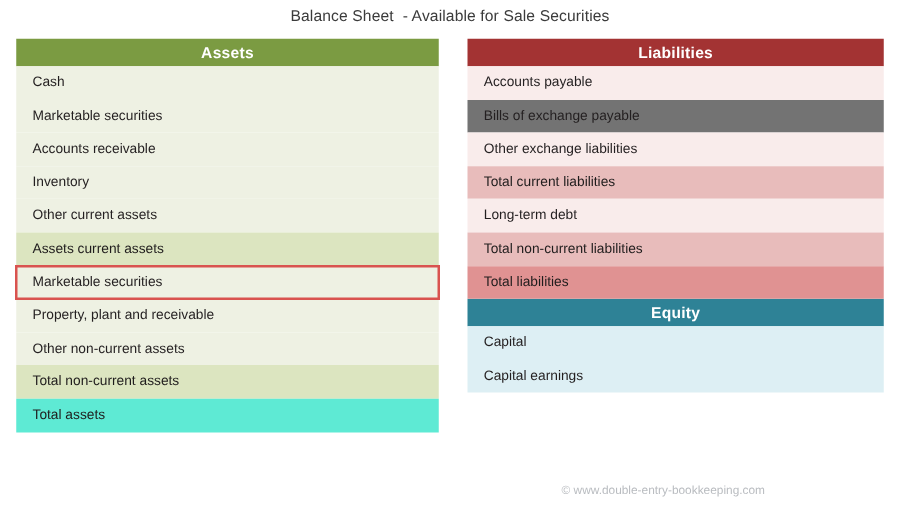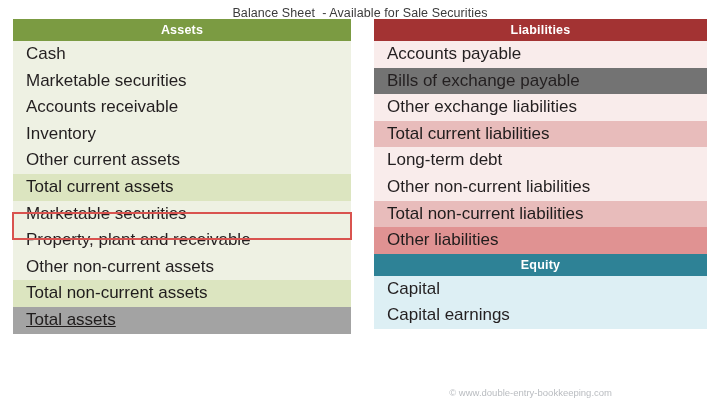--- a/index.html
+++ b/index.html
@@ -32,21 +32,21 @@
     text-align: center;
     font-size: 12.5px;
     color: #3b3b3b;
     letter-spacing: 0.1px;
     white-space: pre;
   }
 
   
   .column {
     position: absolute;
-    top: 19px;
+    top: 31px;
   }
   #assets-column {
     left: 13px;
     width: 338px;
   }
   #liabilities-column {
     left: 374px;
     width: 333px;
   }
 
@@ -57,21 +57,21 @@
     text-align: center;
     font-weight: bold;
     font-size: 12.5px;
     color: #ffffff;
     letter-spacing: 0.2px;
   }
   .row {
     height: 26.6px;
     line-height: 26.6px;
     padding-left: 13px;
-    font-size: 17px;
+    font-size: 11px;
     color: #231f20;
     white-space: nowrap;
     box-sizing: border-box;
     position: relative;
   }
   .row.bold-ish {
     color: #1f1c1c;
   }
 
   
@@ -105,40 +105,39 @@
   <div class="title">Balance Sheet  - Available for Sale Securities</div>
 
   <div class="column" id="assets-column">
     <div class="section-header" id="assets-header" style="background: rgb(123, 155, 66);">Assets</div>
     <div id="assets-rows">
         <div class="row" style="background: rgb(238, 241, 227);"><span>Cash</span></div>
         <div class="row" style="background: rgb(238, 241, 227);"><span>Marketable securities</span></div>
         <div class="row" style="background: rgb(238, 241, 227);"><span>Accounts receivable</span></div>
         <div class="row" style="background: rgb(238, 241, 227);"><span>Inventory</span></div>
         <div class="row" style="background: rgb(238, 241, 227);"><span>Other current assets</span></div>
-        <div class="row bold-ish" style="background: rgb(220, 229, 192);"><span>Total current assets</span></div>
+        <div class="row bold-ish" style="background: rgb(220, 229, 192);"><span>Assets current assets</span></div>
         <div class="row" style="background: rgb(238, 241, 227);"><span>Marketable securities</span></div>
         <div class="row" style="background: rgb(238, 241, 227);"><span>Property, plant and receivable</span></div>
         <div class="row" style="background: rgb(238, 241, 227);"><span>Other non-current assets</span></div>
         <div class="row bold-ish" style="background: rgb(220, 229, 192);"><span>Total non-current assets</span></div>
-        <div class="row bold-ish" style="background: #a3a3a3; text-decoration: underline;"><span>Total assets</span></div>
+        <div class="row bold-ish" style="background: #5eead4;"><span>Total assets</span></div>
       </div>
   </div>
 
   <div class="column" id="liabilities-column">
     <div class="section-header" id="liabilities-header" style="background: rgb(163, 51, 51);">Liabilities</div>
     <div id="liabilities-rows">
         <div class="row" style="background: rgb(249, 236, 235);"><span>Accounts payable</span></div>
         <div class="row" style="background: #737373;"><span>Bills of exchange payable</span></div>
         <div class="row" style="background: rgb(249, 236, 235);"><span>Other exchange liabilities</span></div>
         <div class="row bold-ish" style="background: rgb(232, 188, 187);"><span>Total current liabilities</span></div>
         <div class="row" style="background: rgb(249, 236, 235);"><span>Long-term debt</span></div>
-        <div class="row" style="background: rgb(249, 236, 235);"><span>Other non-current liabilities</span></div>
         <div class="row bold-ish" style="background: rgb(232, 188, 187);"><span>Total non-current liabilities</span></div>
-        <div class="row bold-ish" style="background: rgb(224, 146, 146);"><span>Other liabilities</span></div>
+        <div class="row bold-ish" style="background: rgb(224, 146, 146);"><span>Total liabilities</span></div>
       </div>
     <div class="section-header" id="equity-header" style="background: rgb(46, 130, 150);">Equity</div>
     <div id="equity-rows">
         <div class="row" style="background: rgb(221, 239, 244);"><span>Capital</span></div>
         <div class="row" style="background: rgb(221, 239, 244);"><span>Capital earnings</span></div>
       </div>
   </div>
 
   <div id="highlight-box" style="border-color: rgb(217, 83, 79); left: 12px; top: 211.562px; width: 340px; height: 28.5938px;"></div>
 

